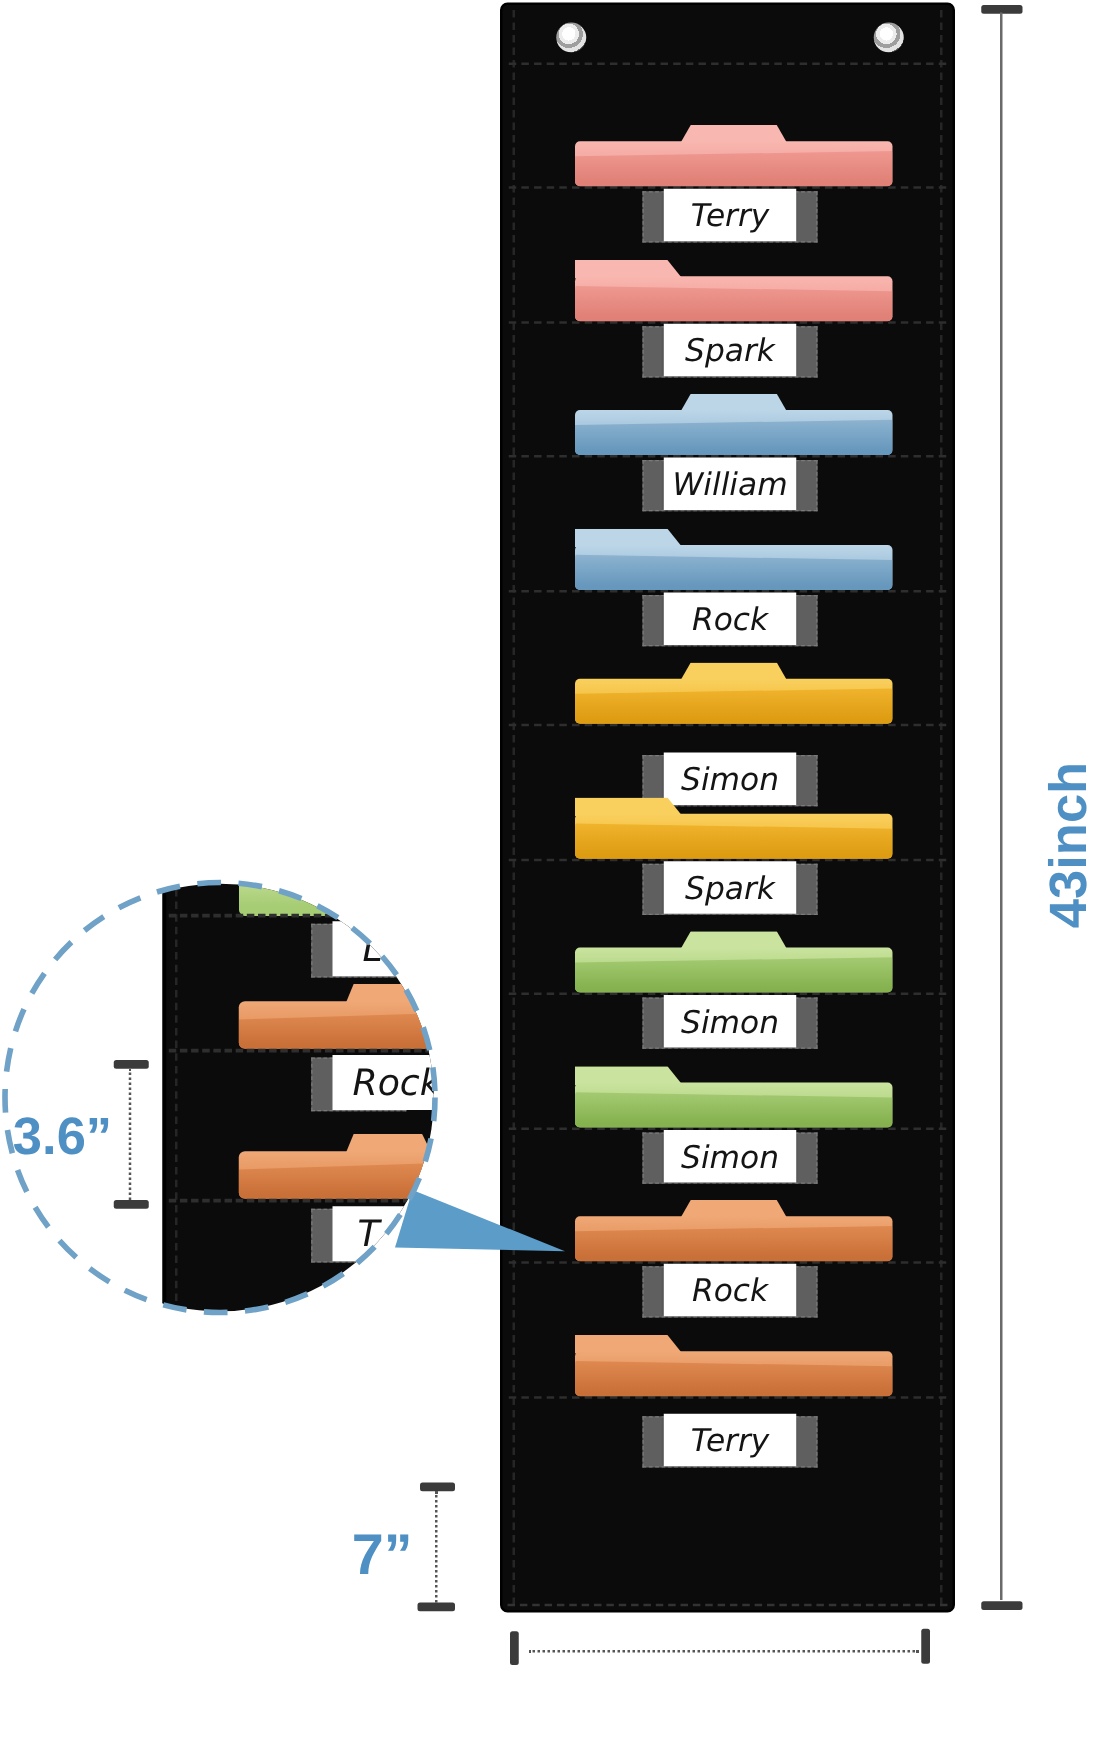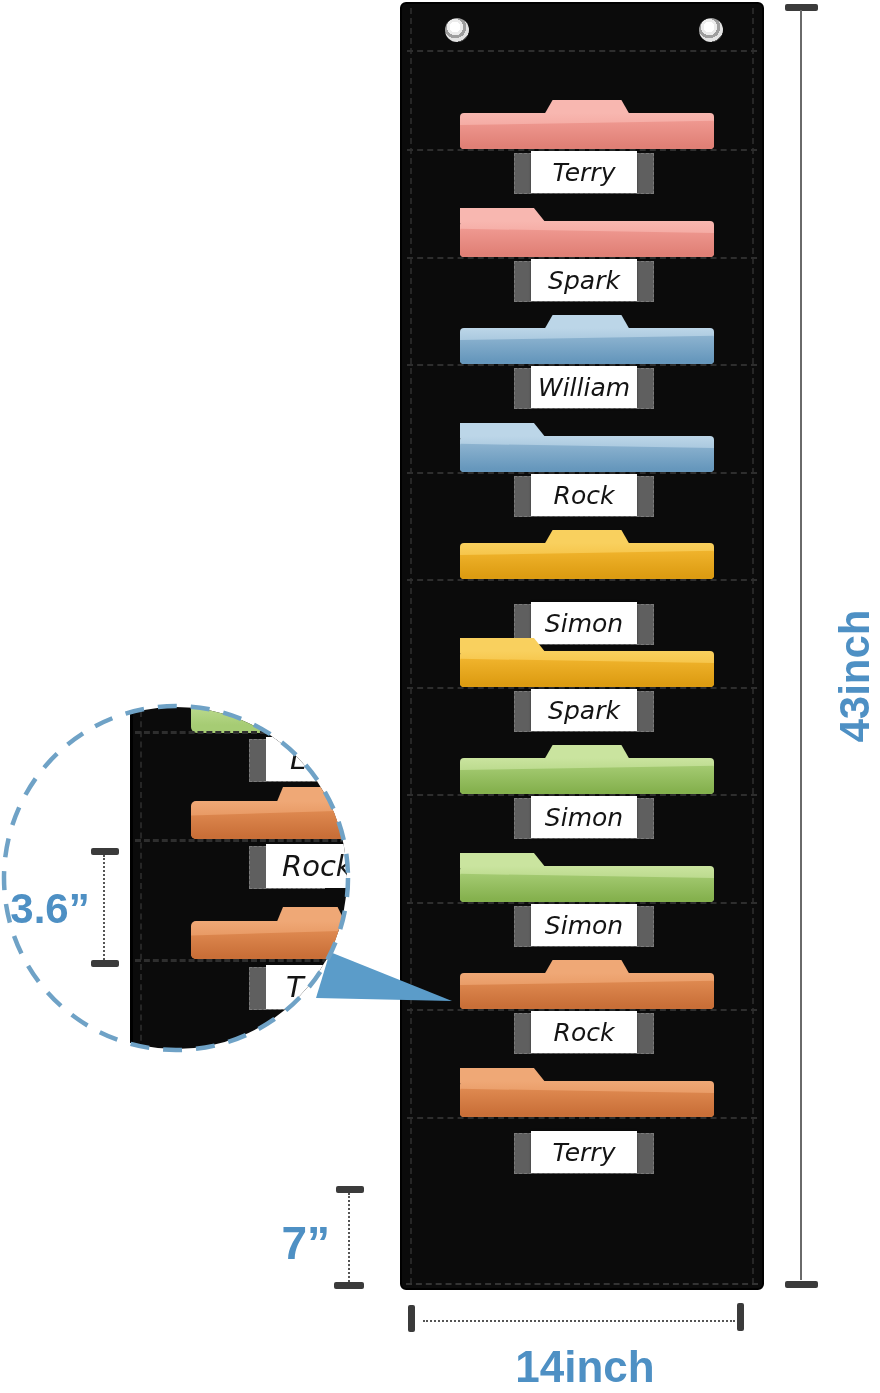--- a/index.html
+++ b/index.html
@@ -228,15 +228,14 @@
   <div class="dim-text rot" style="left:782px;top:652px;width:146px;font-size:42px;text-align:center">43inch</div>
 
   <div class="tick-h" style="left:336px;top:1186px;width:28px"></div>
   <div class="line-v-dot" style="left:348px;top:1193px;height:89px"></div>
   <div class="tick-h" style="left:334px;top:1282px;width:30px"></div>
   <div class="dim-text" style="left:260px;top:1216px;width:70px;font-size:46px;text-align:right">7”</div>
 
   <div class="tick-v" style="left:408px;top:1305px;height:27px"></div>
   <div class="line-h-dot" style="left:423px;top:1320px;width:312px"></div>
   <div class="tick-v" style="left:737px;top:1303px;height:28px"></div>
-  <div class="dim-text" style="left:440px;top:1342px;width:290px;font-size:44px;text-align:center">14inch</div>
 
 </div>
 
 </body></html>

